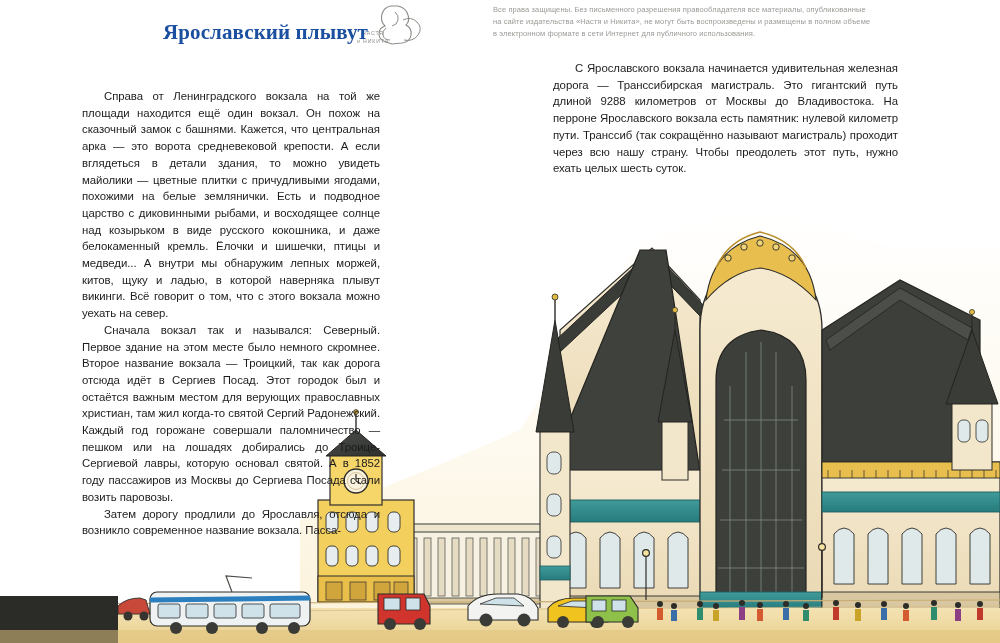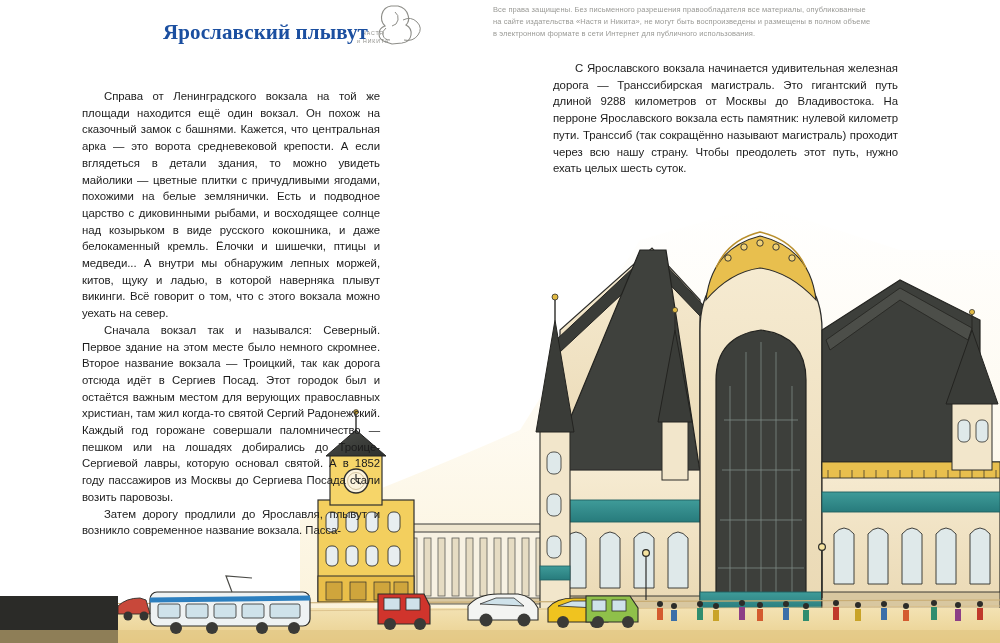--- a/index.html
+++ b/index.html
@@ -405,20 +405,20 @@
       <path d="M58 18 q8 -4 14 2 q6 6 1 13 q-5 7 -14 5" fill="none" stroke="#8d8d88" stroke-width="1"></path>
     </svg>
     <div class="logo-text">НАСТЯ<br>и НИКИТА</div>
   </div>
 
   <div class="title">Ярославский плывут</div>
 
   <div class="col col-left">
     <p>Справа от Ленинградского вокзала на той же площади находится ещё один вокзал. Он похож на сказочный замок с башнями. Кажется, что центральная арка — это ворота средневековой крепости. А если вглядеться в детали здания, то можно увидеть майолики — цветные плитки с причудливыми ягодами, похожими на белые землянички. Есть и подводное царство с диковинными рыбами, и восходящее солнце над козырьком в виде русского кокошника, и даже белокаменный кремль. Ёлочки и шишечки, птицы и медведи... А внутри мы обнаружим лепных моржей, китов, щуку и ладью, в которой наверняка плывут викинги. Всё говорит о том, что с этого вокзала можно уехать на север.</p>
     <p>Сначала вокзал так и назывался: Северный. Первое здание на этом месте было немного скромнее. Второе название вокзала — Троицкий, так как дорога отсюда идёт в Сергиев Посад. Этот городок был и остаётся важным местом для верующих православных христиан, там жил когда-то святой Сергий Радонежский. Каждый год горожане совершали паломничество — пешком или на лошадях добирались до Троице-Сергиевой лавры, которую основал святой. А в 1852 году пассажиров из Москвы до Сергиева Посада стали возить паровозы.</p>
-    <p>Затем дорогу продлили до Ярославля, плывут и возникло современное название вокзала. Пасса-</p>
+    <p>Затем дорогу продлили до Ярославля, отсюда и возникло современное название вокзала. Пасса-</p>
   </div>
 
   <div class="col col-right">
     <p>С Ярославского вокзала начинается удивительная железная дорога — Транссибирская магистраль. Это гигантский путь длиной 9288 километров от Москвы до Владивостока. На перроне Ярославского вокзала есть памятник: нулевой километр пути. Транссиб (так сокращённо называют магистраль) проходит через всю нашу страну. Чтобы преодолеть этот путь, нужно ехать целых шесть суток.</p>
   </div>
 
 </div>
 
 </body></html>

